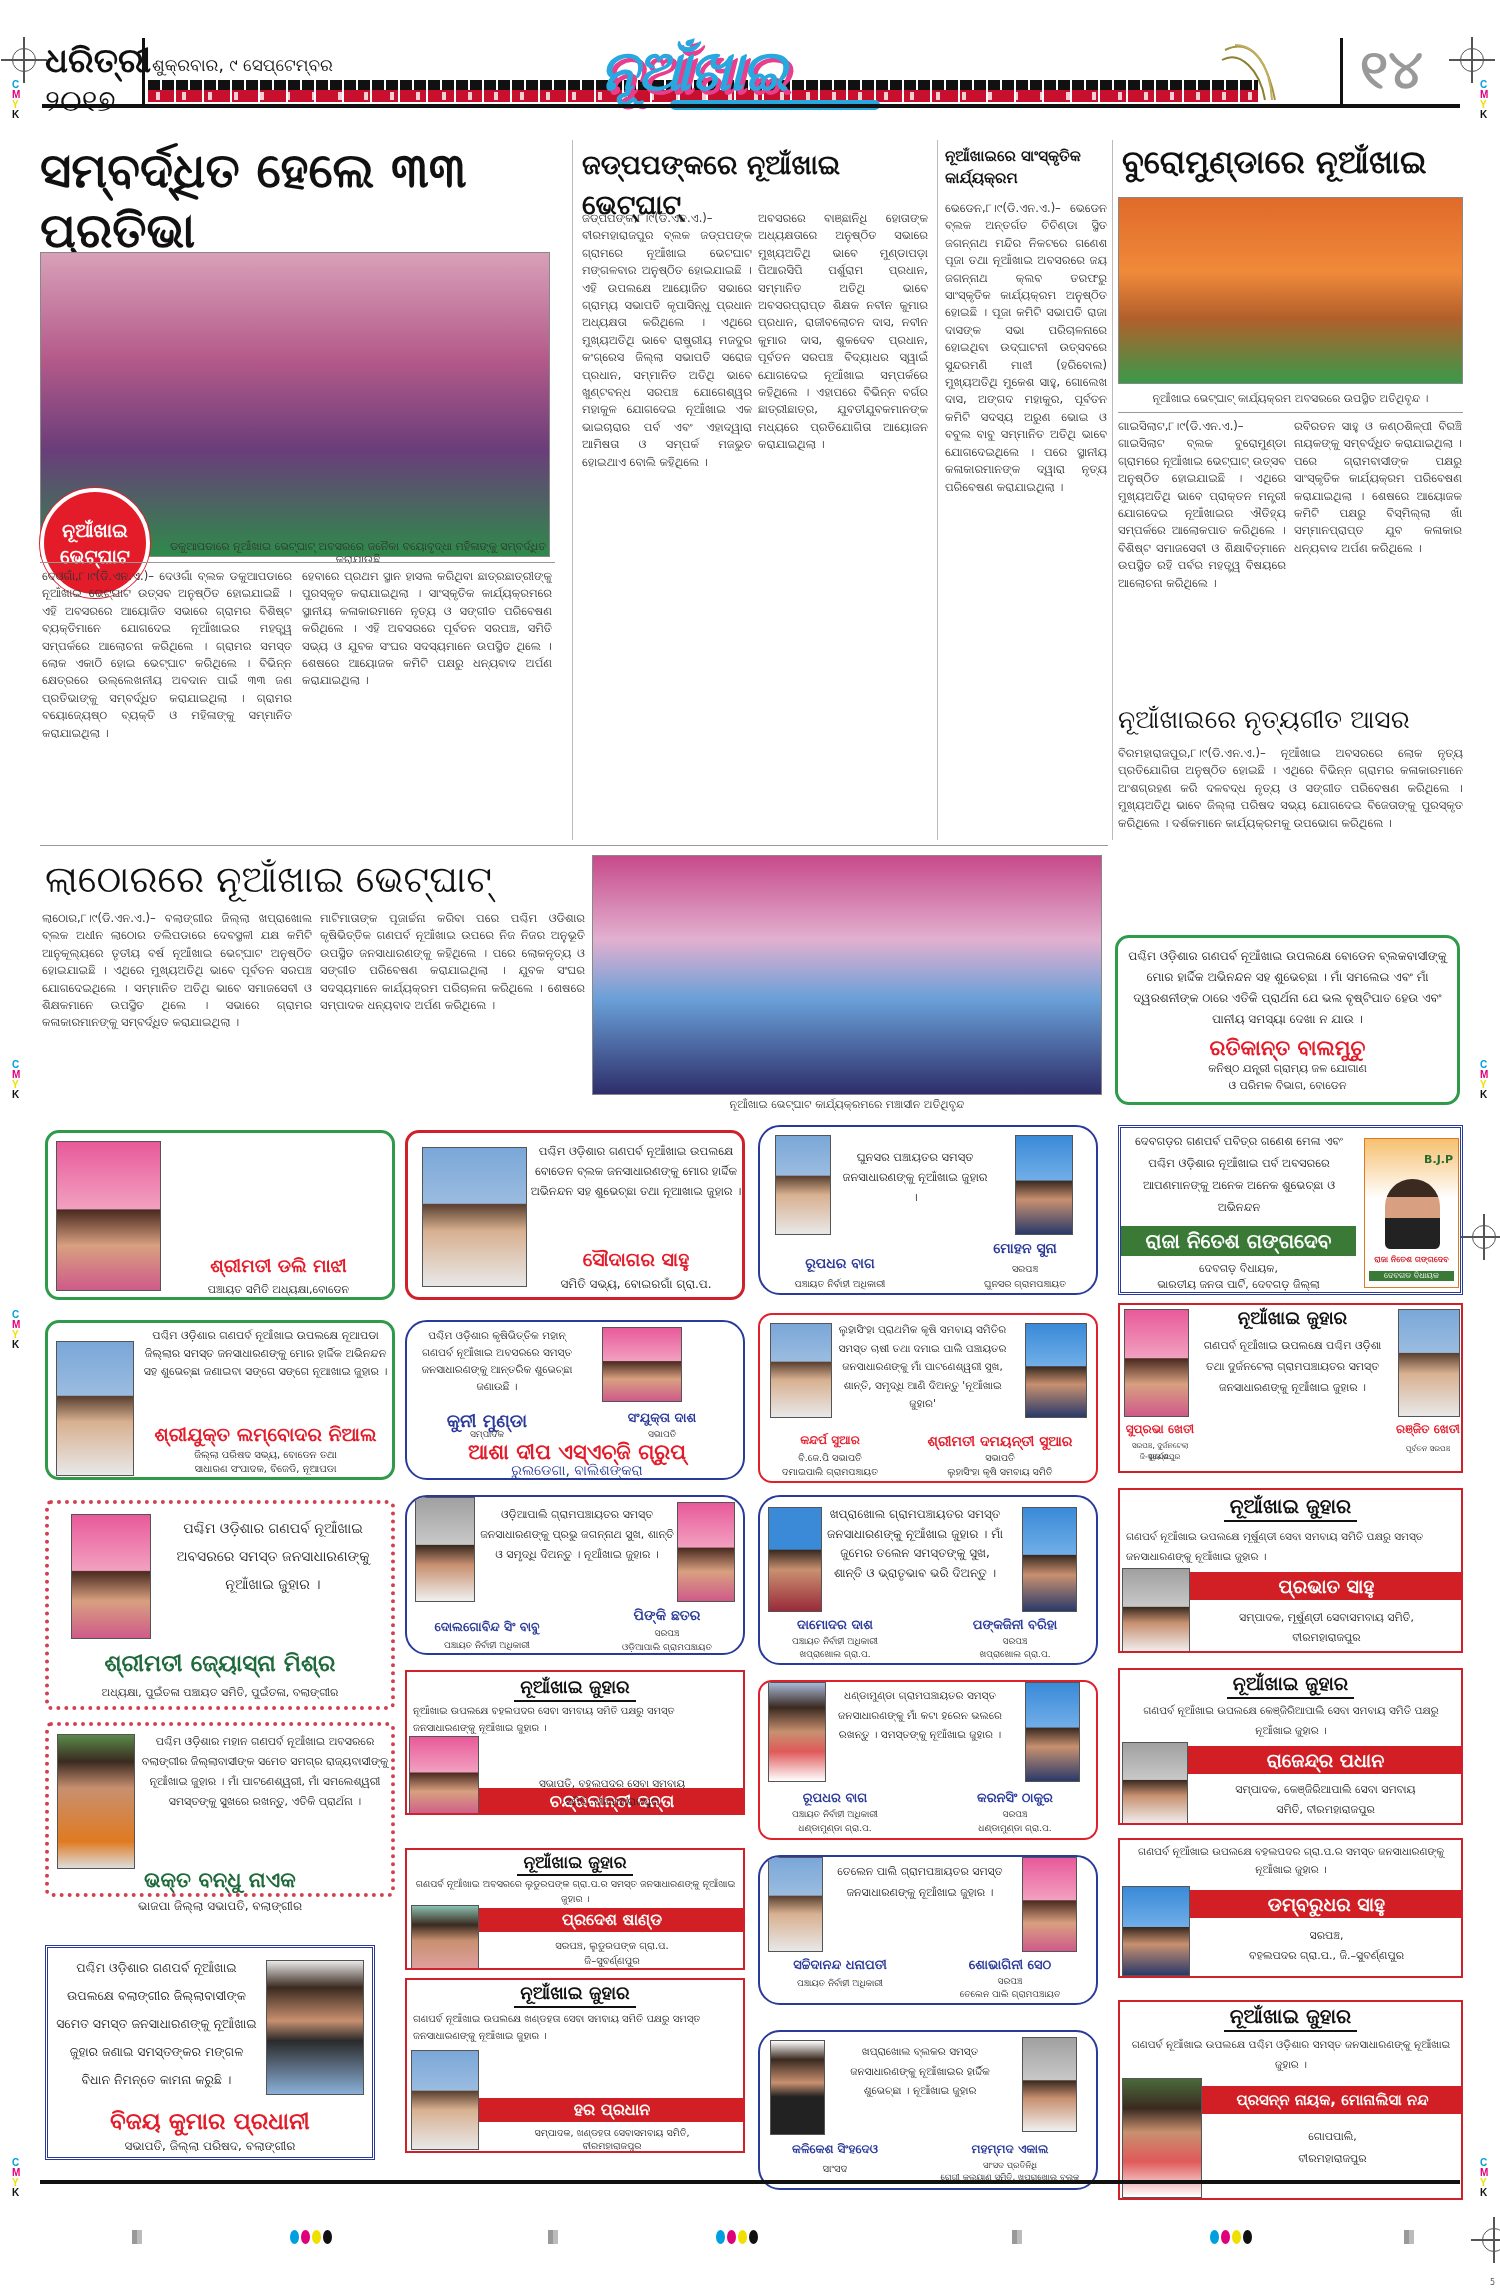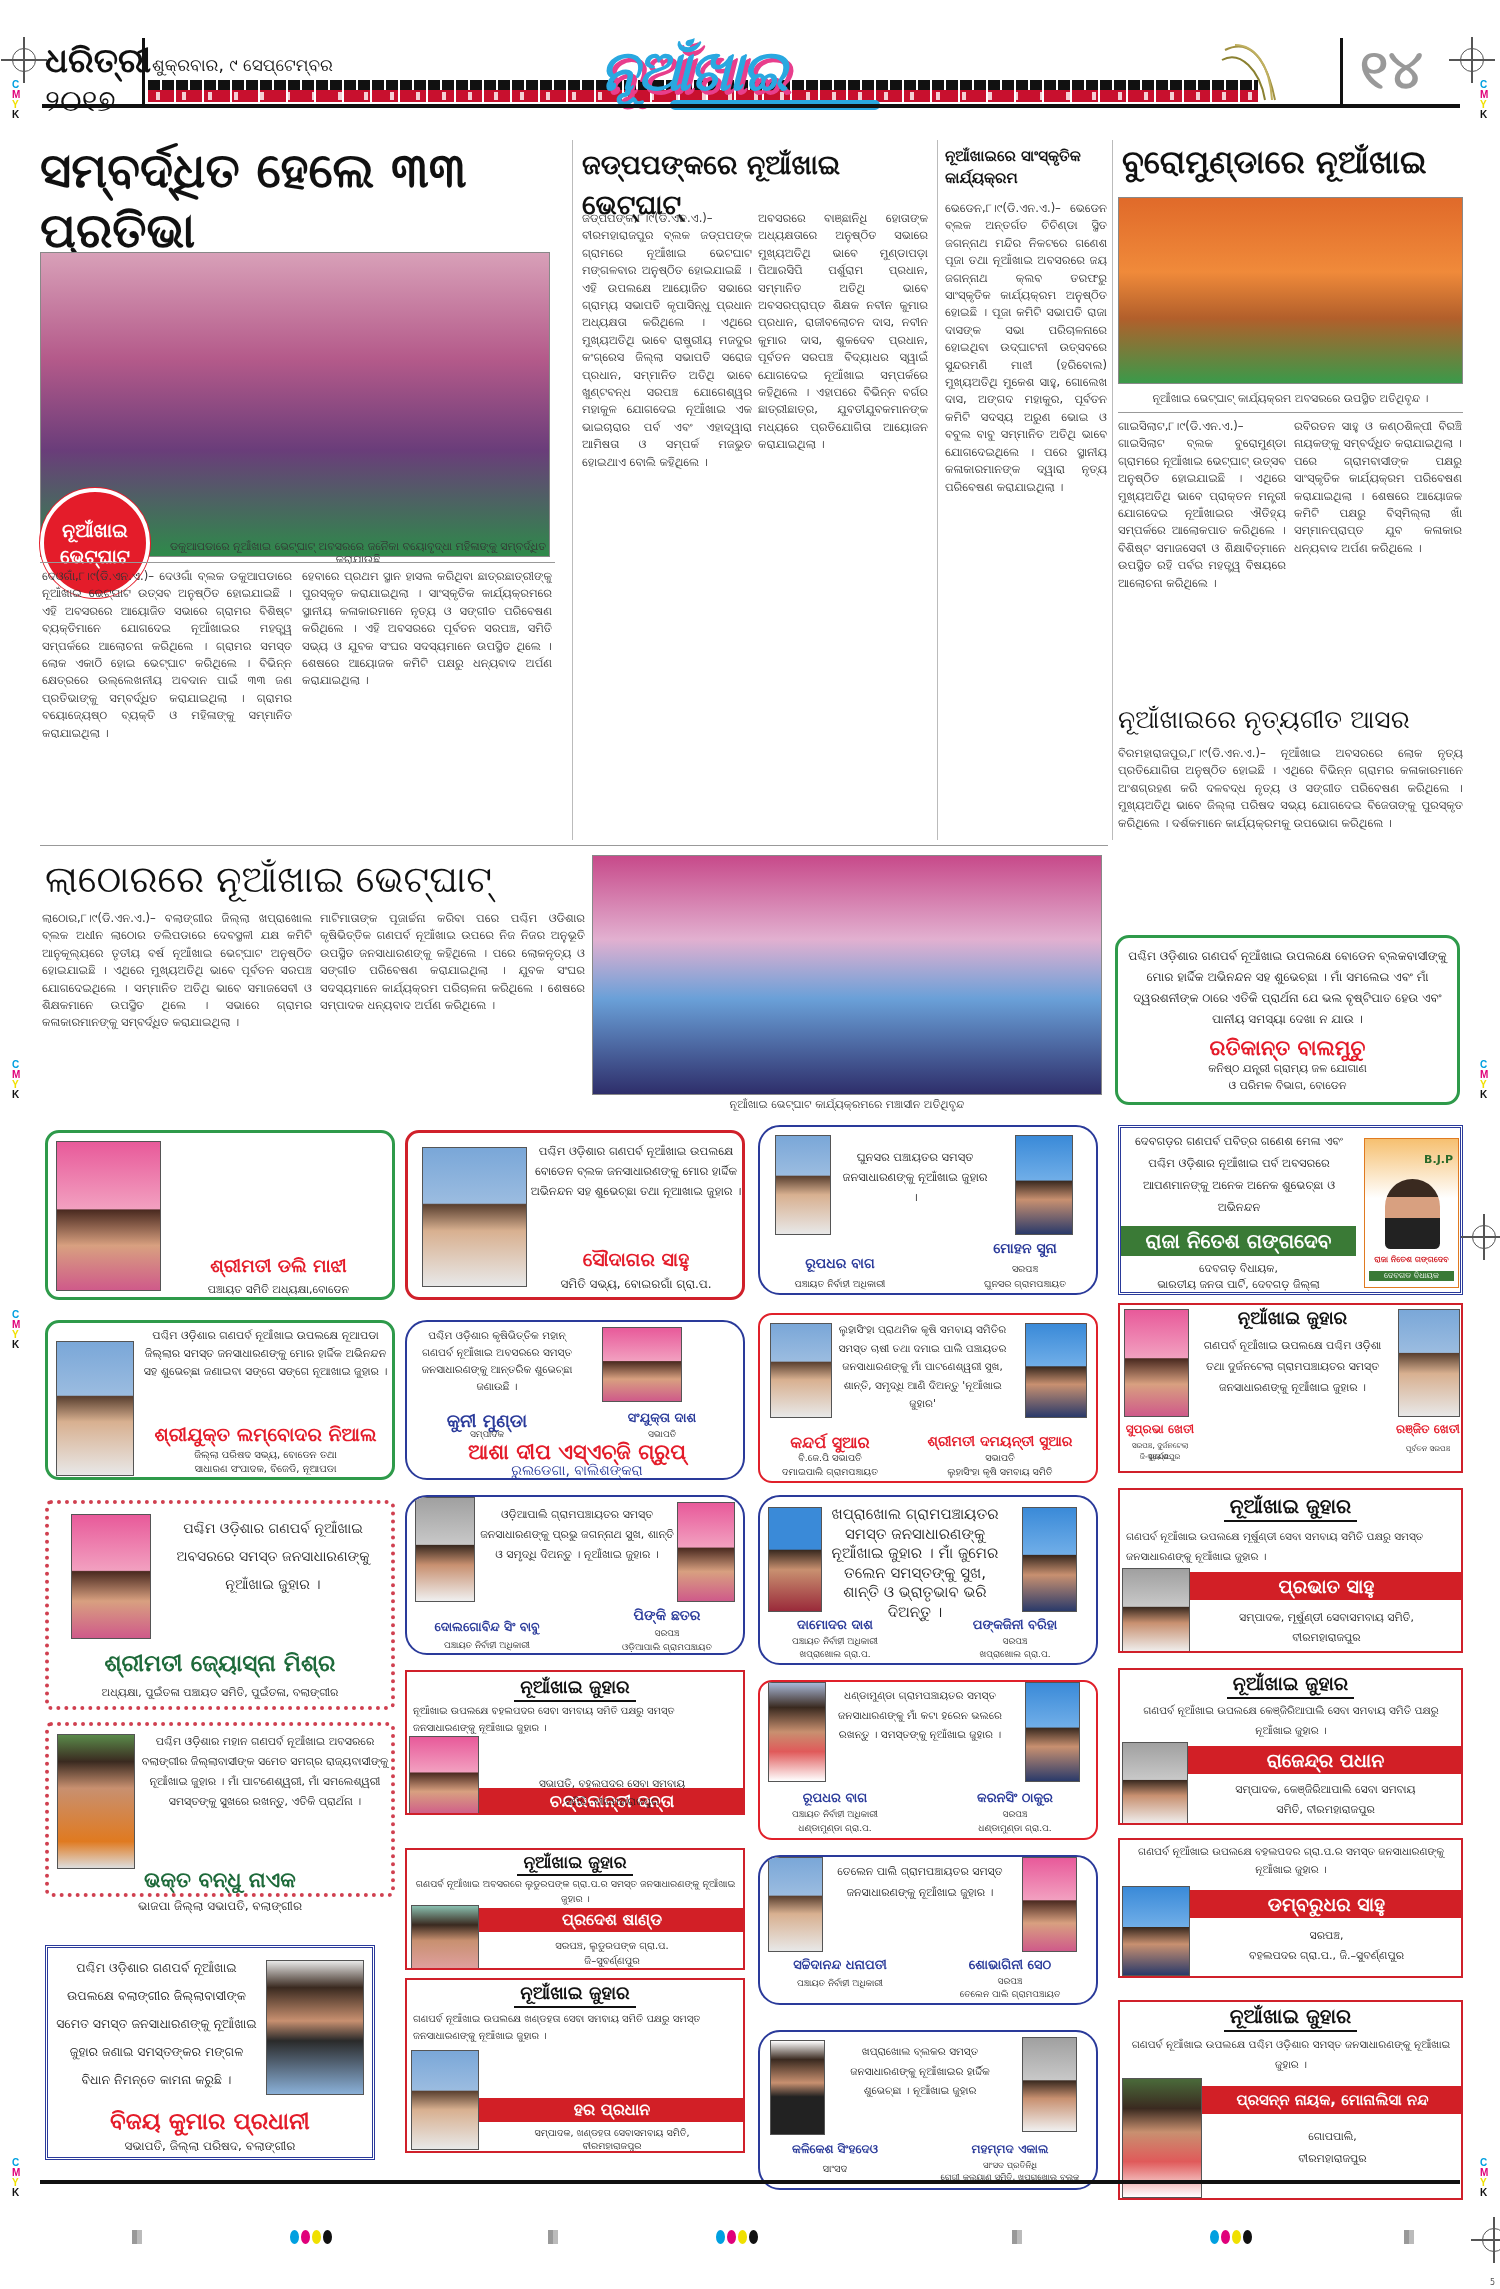--- a/index.html
+++ b/index.html
@@ -215,21 +215,21 @@
   <div class="abs ad-role" style="left:20px;top:104px;width:120px;font-size:9px;">ସମ୍ପାଦକ</div>
   <div class="abs ad-name blue" style="left:195px;top:88px;width:120px;font-size:13px;">ସଂଯୁକ୍ତା ଦାଶ</div>
   <div class="abs ad-role" style="left:195px;top:104px;width:120px;font-size:9px;">ସଭାପତି</div>
   <div class="abs ad-name" style="left:0;top:118px;width:340px;font-size:21px;">ଆଶା ଦୀପ ଏସ୍‌ଏଚ୍‌ଜି ଗ୍ରୁପ୍</div>
   <div class="abs ad-role" style="left:0;top:140px;width:340px;font-size:14px;color:#2a3a9a;">ରୁଲଡେଗା, ବାଲିଶଙ୍କରା</div>
 </div>
 <div class="abs ad ad-red-r" style="left:758px;top:1313px;width:340px;height:170px;">
   <div class="abs person" style="left:10px;top:8px;width:62px;height:95px;"></div>
   <div class="abs ad-text" style="left:75px;top:5px;width:175px;font-size:10.5px;line-height:18.5px;">ଲୁହାସିଂହା ପ୍ରାଥମିକ କୃଷି ସମବାୟ ସମିତିର ସମସ୍ତ ଚାଷୀ ତଥା ଦମାଇ ପାଲି ପଞ୍ଚାୟତର ଜନସାଧାରଣଙ୍କୁ ମାଁ ପାଟଣେଶ୍ୱରୀ ସୁଖ, ଶାନ୍ତି, ସମୃଦ୍ଧି ଆଣି ଦିଅନ୍ତୁ 'ନୂଆଁଖାଇ ଜୁହାର'</div>
   <div class="abs person blue" style="left:265px;top:8px;width:62px;height:95px;"></div>
-  <div class="abs ad-name" style="left:0;top:118px;width:140px;font-size:16px;">କନ୍ଦର୍ପ ସୁଆର</div>
+  <div class="abs ad-name" style="left:0;top:118px;width:140px;font-size:12px;">କନ୍ଦର୍ପ ସୁଆର</div>
   <div class="abs ad-role" style="left:0;top:136px;width:140px;font-size:9.5px;line-height:14px;">ବି.ଜେ.ପି ସଭାପତି</div>
   <div class="abs ad-role" style="left:0;top:150px;width:140px;font-size:9.5px;line-height:14px;">ଦମାଇପାଲି ଗ୍ରାମପଞ୍ଚାୟତ</div>
   <div class="abs ad-name" style="left:140px;top:118px;width:200px;font-size:14px;">ଶ୍ରୀମତୀ ଦମୟନ୍ତୀ ସୁଆର</div>
   <div class="abs ad-role" style="left:140px;top:136px;width:200px;font-size:9.5px;line-height:14px;">ସଭାପତି</div>
   <div class="abs ad-role" style="left:140px;top:150px;width:200px;font-size:9.5px;line-height:14px;">ଲୁହାସିଂହା କୃଷି ସମବାୟ ସମିତି</div>
 </div>
 <div class="abs ad ad-box-red" style="left:1118px;top:1303px;width:345px;height:170px;">
   <div class="abs person pink" style="left:4px;top:4px;width:65px;height:108px;"></div>
   <div class="abs ad-title" style="left:70px;top:2px;width:205px;font-size:18px;">ନୂଆଁଖାଇ ଜୁହାର</div>
   <div class="abs ad-text" style="left:75px;top:30px;width:195px;font-size:11px;line-height:21px;">ଗଣପର୍ବ ନୂଆଁଖାଇ ଉପଲକ୍ଷେ ପଶ୍ଚିମ ଓଡ଼ିଶା ତଥା ଦୁର୍ଜନଟେଲା ଗ୍ରାମପଞ୍ଚାୟତର ସମସ୍ତ ଜନସାଧାରଣଙ୍କୁ ନୂଆଁଖାଇ ଜୁହାର ।</div>
@@ -252,21 +252,21 @@
   <div class="abs ad-text" style="left:70px;top:8px;width:200px;font-size:11px;line-height:20px;">ଓଡ଼ିଆପାଲି ଗ୍ରାମପଞ୍ଚାୟତର ସମସ୍ତ ଜନସାଧାରଣଙ୍କୁ ପ୍ରଭୁ ଜଗନ୍ନାଥ ସୁଖ, ଶାନ୍ତି ଓ ସମୃଦ୍ଧି ଦିଅନ୍ତୁ । ନୂଆଁଖାଇ ଜୁହାର ।</div>
   <div class="abs person pink" style="left:270px;top:5px;width:58px;height:100px;"></div>
   <div class="abs ad-name blue" style="left:0;top:122px;width:160px;font-size:12.5px;">ଦୋଲଗୋବିନ୍ଦ ସିଂ ବାବୁ</div>
   <div class="abs ad-role" style="left:0;top:140px;width:160px;font-size:9px;">ପଞ୍ଚାୟତ ନିର୍ବାହୀ ଅଧିକାରୀ</div>
   <div class="abs ad-name blue" style="left:180px;top:110px;width:160px;font-size:14px;">ପିଙ୍କି ଛତର</div>
   <div class="abs ad-role" style="left:180px;top:128px;width:160px;font-size:9px;">ସରପଞ୍ଚ</div>
   <div class="abs ad-role" style="left:180px;top:142px;width:160px;font-size:9px;">ଓଡ଼ିଆପାଲି ଗ୍ରାମପଞ୍ଚାୟତ</div>
 </div>
 <div class="abs ad ad-blue-r" style="left:758px;top:1495px;width:340px;height:170px;">
   <div class="abs person" style="left:8px;top:10px;width:54px;height:105px;background:linear-gradient(180deg,#3a8ad8 0%,#3a8ad8 40%,#3a2a20 41%,#c89070 60%,#9a2a3a 100%);"></div>
-  <div class="abs ad-text" style="left:65px;top:8px;width:180px;font-size:15px;line-height:19.5px;">ଖପ୍ରାଖୋଲ ଗ୍ରାମପଞ୍ଚାୟତର ସମସ୍ତ ଜନସାଧାରଣଙ୍କୁ ନୂଆଁଖାଇ ଜୁହାର । ମାଁ ଜୁମେର ତଲେନ ସମସ୍ତଙ୍କୁ ସୁଖ, ଶାନ୍ତି ଓ ଭ୍ରାତୃଭାବ ଭରି ଦିଅନ୍ତୁ ।</div>
+  <div class="abs ad-text" style="left:65px;top:8px;width:180px;font-size:12px;line-height:19.5px;">ଖପ୍ରାଖୋଲ ଗ୍ରାମପଞ୍ଚାୟତର ସମସ୍ତ ଜନସାଧାରଣଙ୍କୁ ନୂଆଁଖାଇ ଜୁହାର । ମାଁ ଜୁମେର ତଲେନ ସମସ୍ତଙ୍କୁ ସୁଖ, ଶାନ୍ତି ଓ ଭ୍ରାତୃଭାବ ଭରି ଦିଅନ୍ତୁ ।</div>
   <div class="abs person blue" style="left:262px;top:10px;width:55px;height:105px;"></div>
   <div class="abs ad-name blue" style="left:0;top:120px;width:150px;font-size:13px;">ଦାମୋଦର ଦାଶ</div>
   <div class="abs ad-role" style="left:0;top:138px;width:150px;font-size:9px;line-height:13px;">ପଞ୍ଚାୟତ ନିର୍ବାହୀ ଅଧିକାରୀ</div>
   <div class="abs ad-role" style="left:0;top:151px;width:150px;font-size:9px;line-height:13px;">ଖପ୍ରାଖୋଲ ଗ୍ରା.ପ.</div>
   <div class="abs ad-name blue" style="left:180px;top:120px;width:150px;font-size:13px;">ପଙ୍କଜିନୀ ବରିହା</div>
   <div class="abs ad-role" style="left:180px;top:138px;width:150px;font-size:9px;line-height:13px;">ସରପଞ୍ଚ</div>
   <div class="abs ad-role" style="left:180px;top:151px;width:150px;font-size:9px;line-height:13px;">ଖପ୍ରାଖୋଲ ଗ୍ରା.ପ.</div>
 </div>
 <div class="abs ad ad-box-red" style="left:1118px;top:1488px;width:345px;height:165px;">
   <div class="abs ad-title" style="left:0;top:4px;width:341px;font-size:20px;"><span class="ad-title-u">ନୂଆଁଖାଇ ଜୁହାର</span></div>

